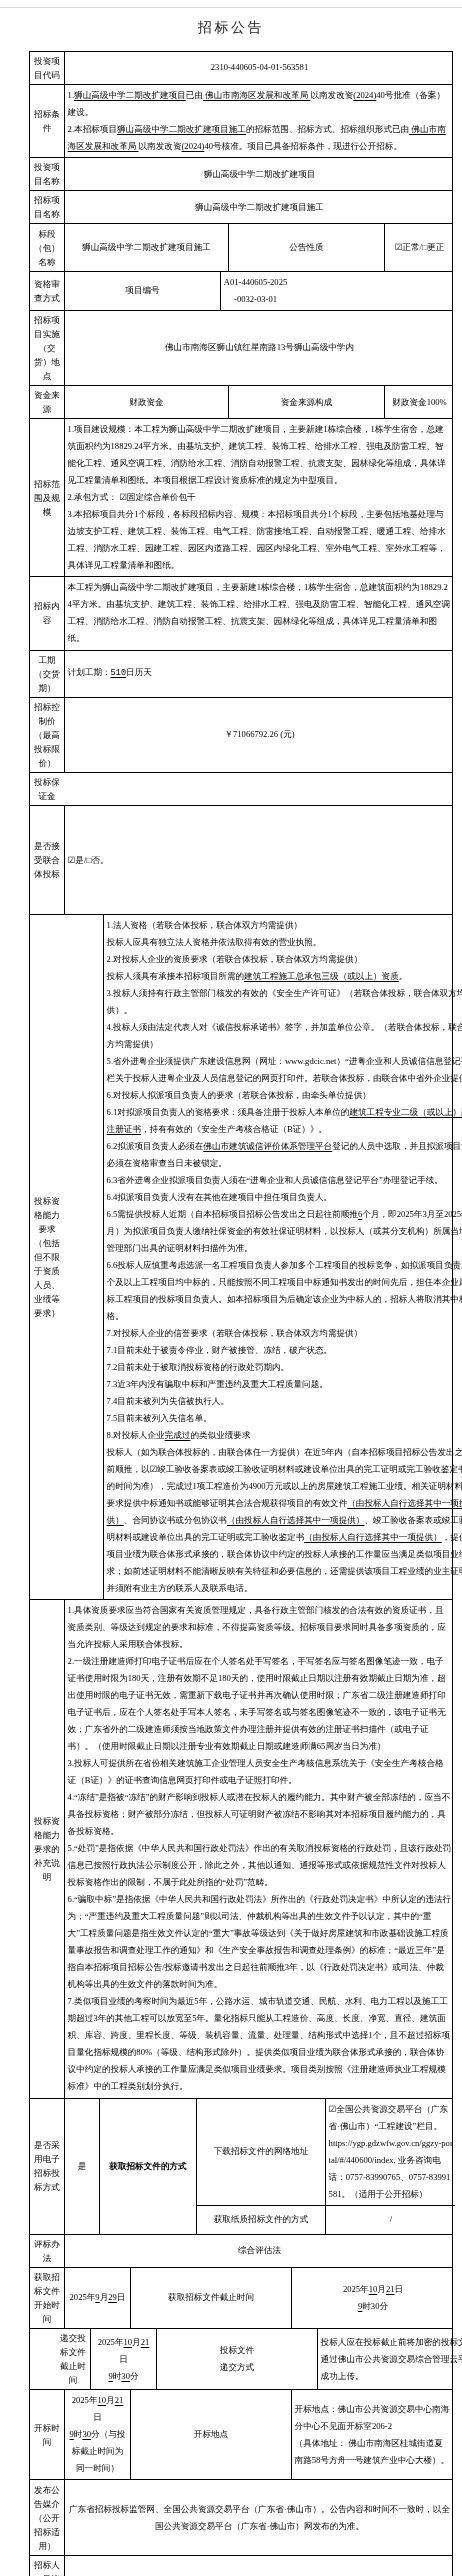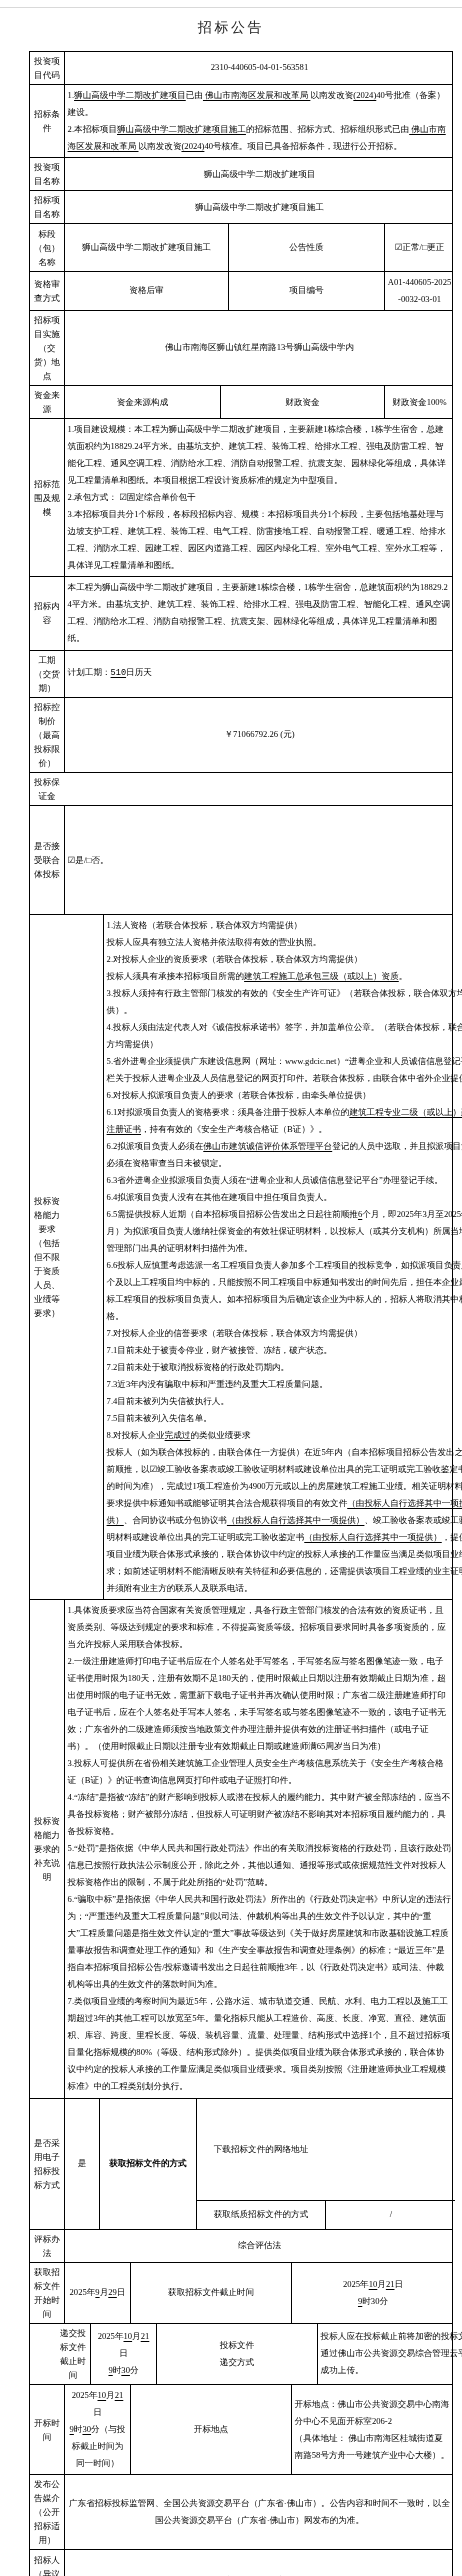--- a/index.html
+++ b/index.html
@@ -86,47 +86,44 @@
         <div class="txt"><span>公告性质</span></div>
       </div>
       <div class="cell" style="flex: 0 0 70px;">
         <div class="txt"><span>☑正常/□更正</span></div>
       </div>
     </div>
     <div class="row" style="min-height: 29px;">
       <div class="cell lbl" style="flex: 0 0 34px;">
         <div class="txt"><span>资格审查方式</span></div>
       </div>
-      <div class="cell" style="flex: 0 0 164px;">
-        <div class="txt"><span>资格后审</span></div>
-      </div>
       <div class="cell" style="flex: 0 0 156px;">
         <div class="txt"><span>项目编号</span></div>
       </div>
       <div class="cell" style="flex: 0 0 70px;">
         <div class="txt"><span>A01-440605-2025-0032-03-01</span></div>
       </div>
     </div>
     <div class="row" style="min-height: 56px;">
       <div class="cell lbl" style="flex: 0 0 34px;">
         <div class="txt"><span>招标项目实施（交货）地点</span></div>
       </div>
       <div class="cell" style="flex: 0 0 390px;">
         <div class="txt"><span>佛山市南海区狮山镇红星南路13号狮山高级中学内</span></div>
       </div>
     </div>
     <div class="row" style="min-height: 29px;">
       <div class="cell lbl" style="flex: 0 0 34px;">
         <div class="txt"><span>资金来源</span></div>
       </div>
+      <div class="cell" style="flex: 0 0 164px;">
+        <div class="txt"><span>财政资金</span></div>
+      </div>
       <div class="cell" style="flex: 0 0 156px;">
         <div class="txt"><span>资金来源构成</span></div>
-      </div>
-      <div class="cell" style="flex: 0 0 164px;">
-        <div class="txt"><span>财政资金</span></div>
       </div>
       <div class="cell" style="flex: 0 0 70px;">
         <div class="txt"><span>财政资金100%</span></div>
       </div>
     </div>
     <div class="row" style="min-height: 107px;">
       <div class="cell lbl" style="flex: 0 0 34px;">
         <div class="txt"><span>招标范围及规模</span></div>
       </div>
       <div class="cell left" style="flex: 0 0 390px;">
@@ -223,20 +220,24 @@
         <div class="txt"><span>是</span></div>
       </div>
       <div class="cell bold" style="flex: 0 0 97px;">
         <div class="txt"><span>获取招标文件的方式</span></div>
       </div>
       <div class="cell stack" style="flex: 0 0 259px;">
         <div class="subrow">
           <div class="cell" style="flex: 0 0 128px;">
             <div class="txt"><span>下载招标文件的网络地址</span></div>
           </div>
+          <div class="cell left" style="flex: 0 0 131px;">
+            <div class="txt"><span>☑全国公共资源交易平台（广东省·佛山市）“工程建设”栏目。
+https://ygp.gdzwfw.gov.cn/ggzy-portal/#/440600/index, 业务咨询电话：0757-83990765、0757-83991581。（适用于公开招标）</span></div>
+          </div>
         </div>
         <div class="subrow">
           <div class="cell" style="flex: 0 0 128px; text-align: center;">
             <div class="txt"><span>获取纸质招标文件的方式</span></div>
           </div>
           <div class="cell" style="flex: 0 0 131px;">
             <div class="txt"><span>/</span></div>
           </div>
         </div>
       </div>

